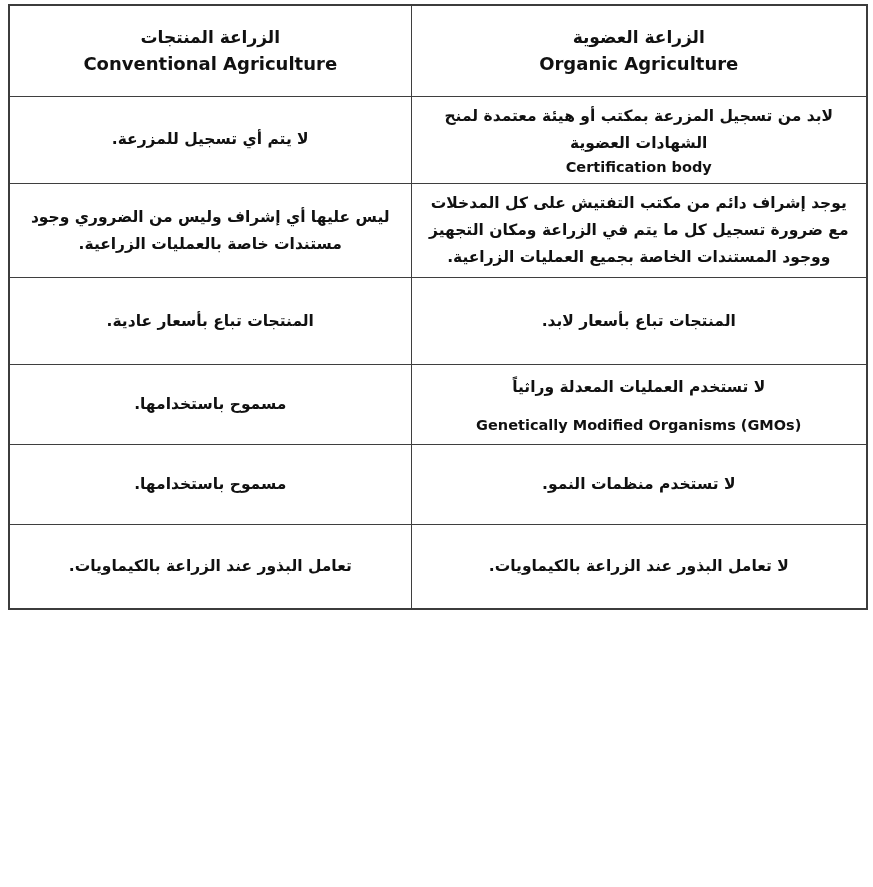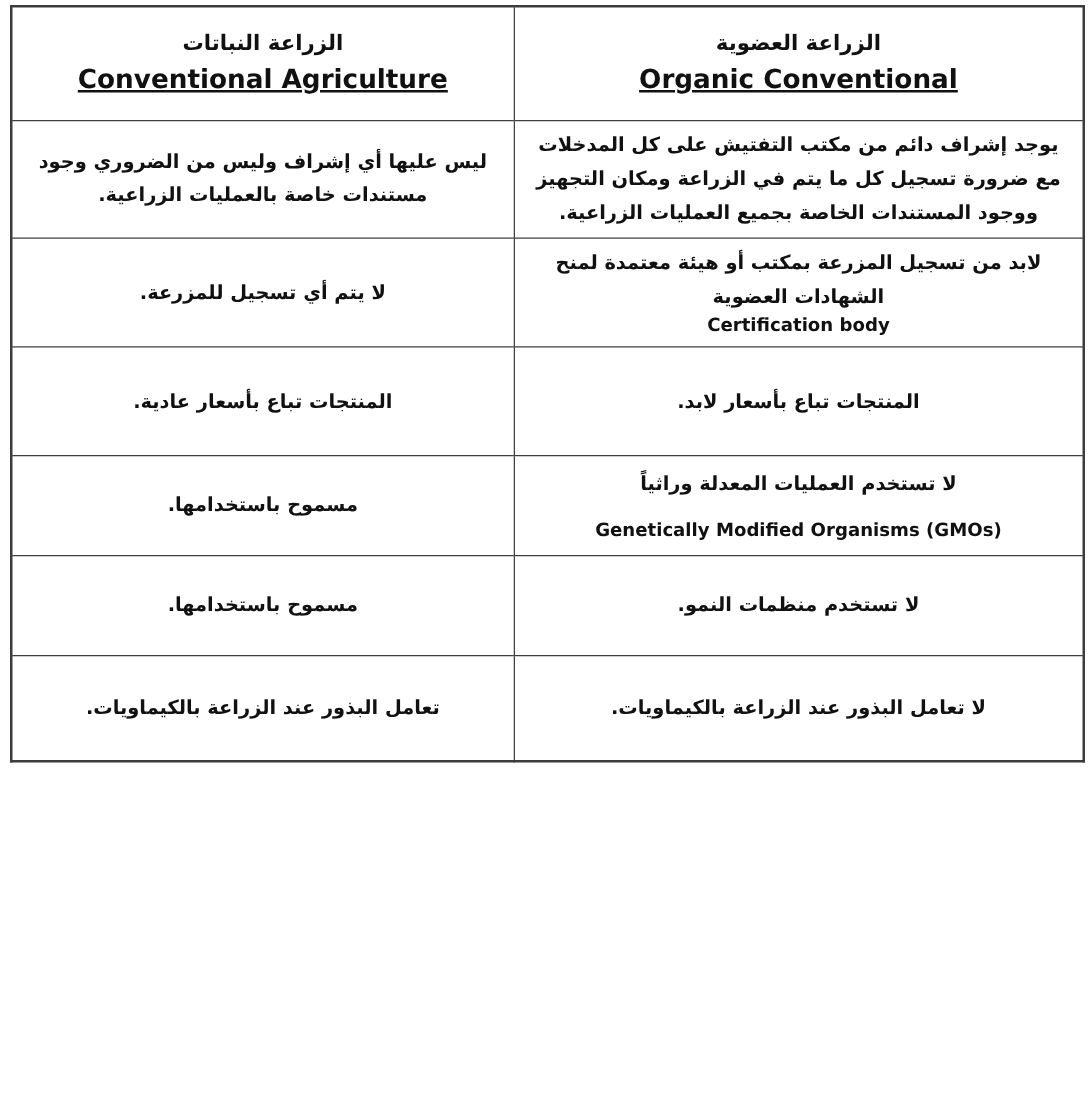--- a/index.html
+++ b/index.html
@@ -38,61 +38,61 @@
     direction: rtl;
   }
   .en {
     font-weight: bold;
     color: #111111;
     font-size: 14.5px;
     line-height: 1.4;
     direction: ltr;
   }
   th .ar { font-size: 17px; line-height: 1.5; }
-  th .en { font-size: 21px; text-decoration: underline; }
+  th .en { font-size: 18px; }
   .en-gap { margin-top: 14px; text-align: center; }
 </style>
 </head>
 <body>
 
 <div class="page">
   <table class="cmp">
     <colgroup>
       <col style="width:456px">
       <col style="width:402px">
     </colgroup>
 
     <tbody>
         <tr style="height:91px">
       <th>
         <div class="ar">الزراعة العضوية</div>
-        <div class="en">Organic Conventional</div>
+        <div class="en">Organic Agriculture</div>
       </th>
       <th>
-        <div class="ar">الزراعة النباتات</div>
+        <div class="ar">الزراعة المنتجات</div>
         <div class="en">Conventional Agriculture</div>
       </th>
-    </tr>
-
-    <tr style="height:84px">
-      <td>
-        <div class="ar">يوجد إشراف دائم من مكتب التفتيش على كل المدخلات مع ضرورة تسجيل كل ما يتم في الزراعة ومكان التجهيز ووجود المستندات الخاصة بجميع العمليات الزراعية.</div>
-      </td>
-      <td>
-        <div class="ar">ليس عليها أي إشراف وليس من الضروري وجود مستندات خاصة بالعمليات الزراعية.</div>
-      </td>
     </tr>
 
     <tr style="height:74px">
       <td>
         <div class="ar">لابد من تسجيل المزرعة بمكتب أو هيئة معتمدة لمنح الشهادات العضوية</div>
         <div class="en">Certification body</div>
       </td>
       <td>
         <div class="ar">لا يتم أي تسجيل للمزرعة.</div>
+      </td>
+    </tr>
+
+    <tr style="height:84px">
+      <td>
+        <div class="ar">يوجد إشراف دائم من مكتب التفتيش على كل المدخلات مع ضرورة تسجيل كل ما يتم في الزراعة ومكان التجهيز ووجود المستندات الخاصة بجميع العمليات الزراعية.</div>
+      </td>
+      <td>
+        <div class="ar">ليس عليها أي إشراف وليس من الضروري وجود مستندات خاصة بالعمليات الزراعية.</div>
       </td>
     </tr>
 
 
 
 
 
     <tr style="height:87px">
       <td>
         <div class="ar">المنتجات تباع بأسعار لابد.</div>

